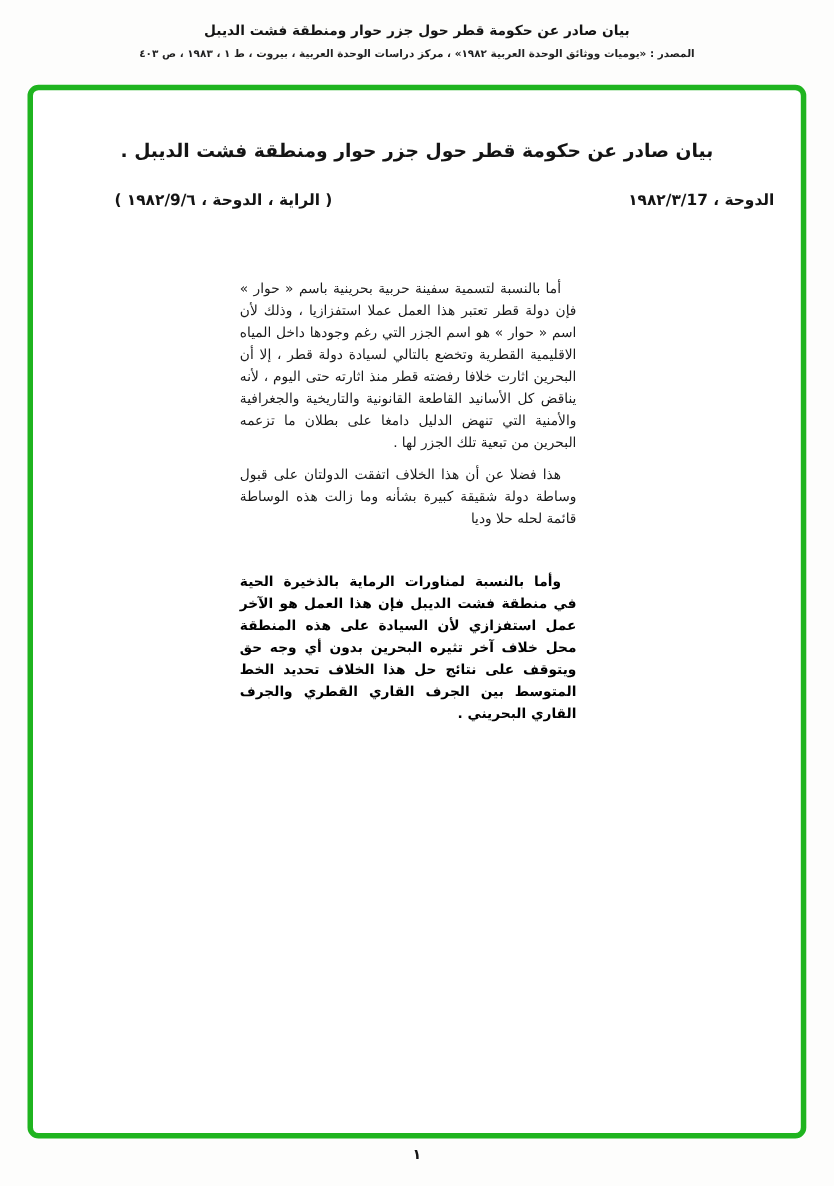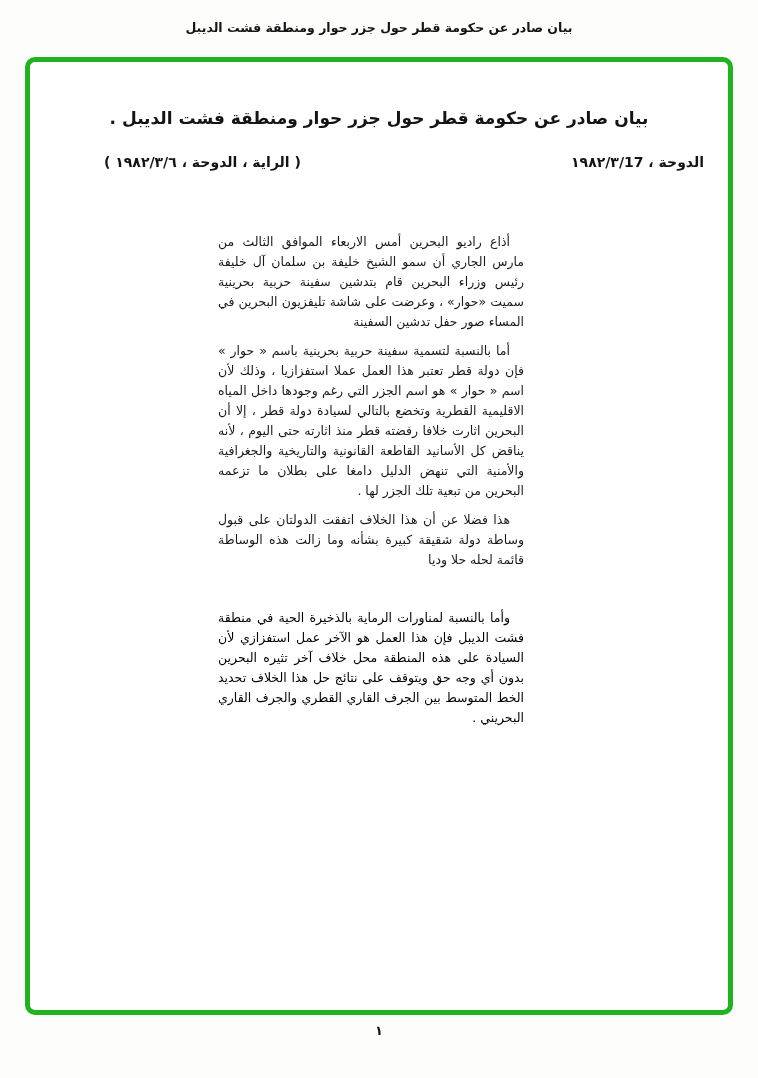--- a/index.html
+++ b/index.html
@@ -54,50 +54,50 @@
     margin-right: 204px;
   }
   .body-col p {
     font-size: 12.5px;
     line-height: 20px;
     text-align: justify;
     text-indent: 14px;
     margin-bottom: 9px;
     color: #1a1a1a;
   }
-  .body-col p.bold { font-weight: normal; color: #000; margin-top: 38px; }
+  .body-col p.bold { font-weight: bold; color: #000; margin-top: 38px; }
 
   .page-number {
     text-align: center;
     margin-top: 8px;
     font-size: 13px;
     font-weight: bold;
   }
 </style>
 </head>
 <body>
 
 <div class="sheet">
 
   <header class="top-header">
     <div class="hdr-title">بيان صادر عن حكومة قطر حول جزر حوار ومنطقة فشت الديبل</div>
+    <div class="hdr-source">المصدر : «يوميات ووثائق الوحدة العربية ١٩٨٢» ، مركز دراسات الوحدة العربية ، بيروت ، ط ١ ، ١٩٨٣ ، ص ٤٠٣</div>
   </header>
 
   <div class="frame">
     <div class="doc">
 
       <h1 class="doc-title">بيان صادر عن حكومة قطر حول جزر حوار ومنطقة فشت الديبل .</h1>
 
       <div class="dateline">
         <span>الدوحة ، ١٩٨٢/٣/17</span>
-        <span>( الراية ، الدوحة ، ١٩٨٢/٣/٦ )</span>
+        <span>( الراية ، الدوحة ، ١٩٨٢/9/٦ )</span>
       </div>
 
       <div class="body-col">
-        <p>أذاع راديو البحرين أمس الاربعاء الموافق الثالث من مارس الجاري أن سمو الشيخ خليفة بن سلمان آل خليفة رئيس وزراء البحرين قام بتدشين سفينة حربية بحرينية سميت «حوار» ، وعرضت على شاشة تليفزيون البحرين في المساء صور حفل تدشين السفينة</p>
         <p>أما بالنسبة لتسمية سفينة حربية بحرينية باسم « حوار » فإن دولة قطر تعتبر هذا العمل عملا استفزازيا ، وذلك لأن اسم « حوار » هو اسم الجزر التي رغم وجودها داخل المياه الاقليمية القطرية وتخضع بالتالي لسيادة دولة قطر ، إلا أن البحرين اثارت خلافا رفضته قطر منذ اثارته حتى اليوم ، لأنه يناقض كل الأسانيد القاطعة القانونية والتاريخية والجغرافية والأمنية التي تنهض الدليل دامغا على بطلان ما تزعمه البحرين من تبعية تلك الجزر لها .</p>
         <p>هذا فضلا عن أن هذا الخلاف اتفقت الدولتان على قبول وساطة دولة شقيقة كبيرة بشأنه وما زالت هذه الوساطة قائمة لحله حلا وديا</p>
         <p class="bold">وأما بالنسبة لمناورات الرماية بالذخيرة الحية في منطقة فشت الديبل فإن هذا العمل هو الآخر عمل استفزازي لأن السيادة على هذه المنطقة محل خلاف آخر تثيره البحرين بدون أي وجه حق ويتوقف على نتائج حل هذا الخلاف تحديد الخط المتوسط بين الجرف القاري القطري والجرف القاري البحريني .</p>
       </div>
 
     </div>
   </div>
 
   <div class="page-number">١</div>
 

